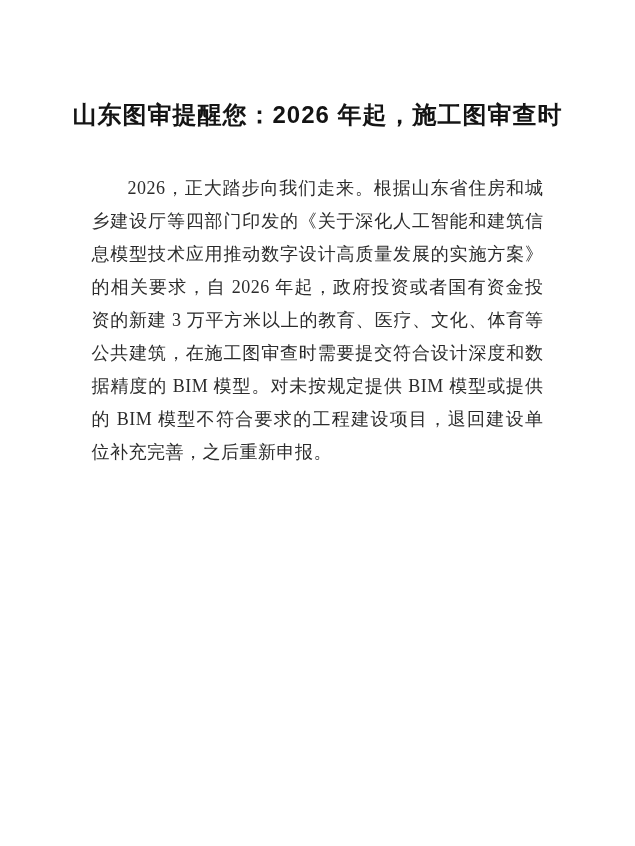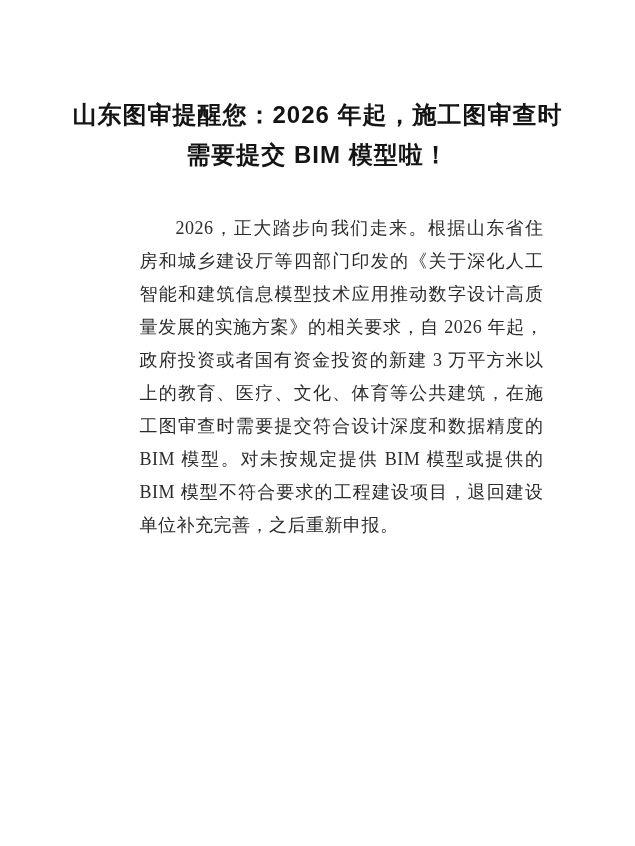--- a/index.html
+++ b/index.html
@@ -29,30 +29,28 @@
     width: 452px;
     margin: 37px auto 0 auto;
     font-size: 18px;
     line-height: 33px;
     color: #2b2b2b;
     text-align: justify;
     letter-spacing: 0.5px;
   }
   .para {
     text-indent: 2em;
-    margin-left: 48px;
   }
 </style>
 </head>
 <body>
 
 <div class="page">
 
   <h1 class="doc-title">
     <span class="title-line">山东图审提醒您：2026 年起，施工图审查时</span>
-    <span class="title-line">需要提交 BIM 模型啦！</span>
   </h1>
 
   <div class="doc-body">
     <p class="para">2026，正大踏步向我们走来。根据山东省住房和城乡建设厅等四部门印发的《关于深化人工智能和建筑信息模型技术应用推动数字设计高质量发展的实施方案》的相关要求，自 2026 年起，政府投资或者国有资金投资的新建 3 万平方米以上的教育、医疗、文化、体育等公共建筑，在施工图审查时需要提交符合设计深度和数据精度的 BIM 模型。对未按规定提供 BIM 模型或提供的 BIM 模型不符合要求的工程建设项目，退回建设单位补充完善，之后重新申报。</p>
   </div>
 
 </div>
 
 </body></html>

